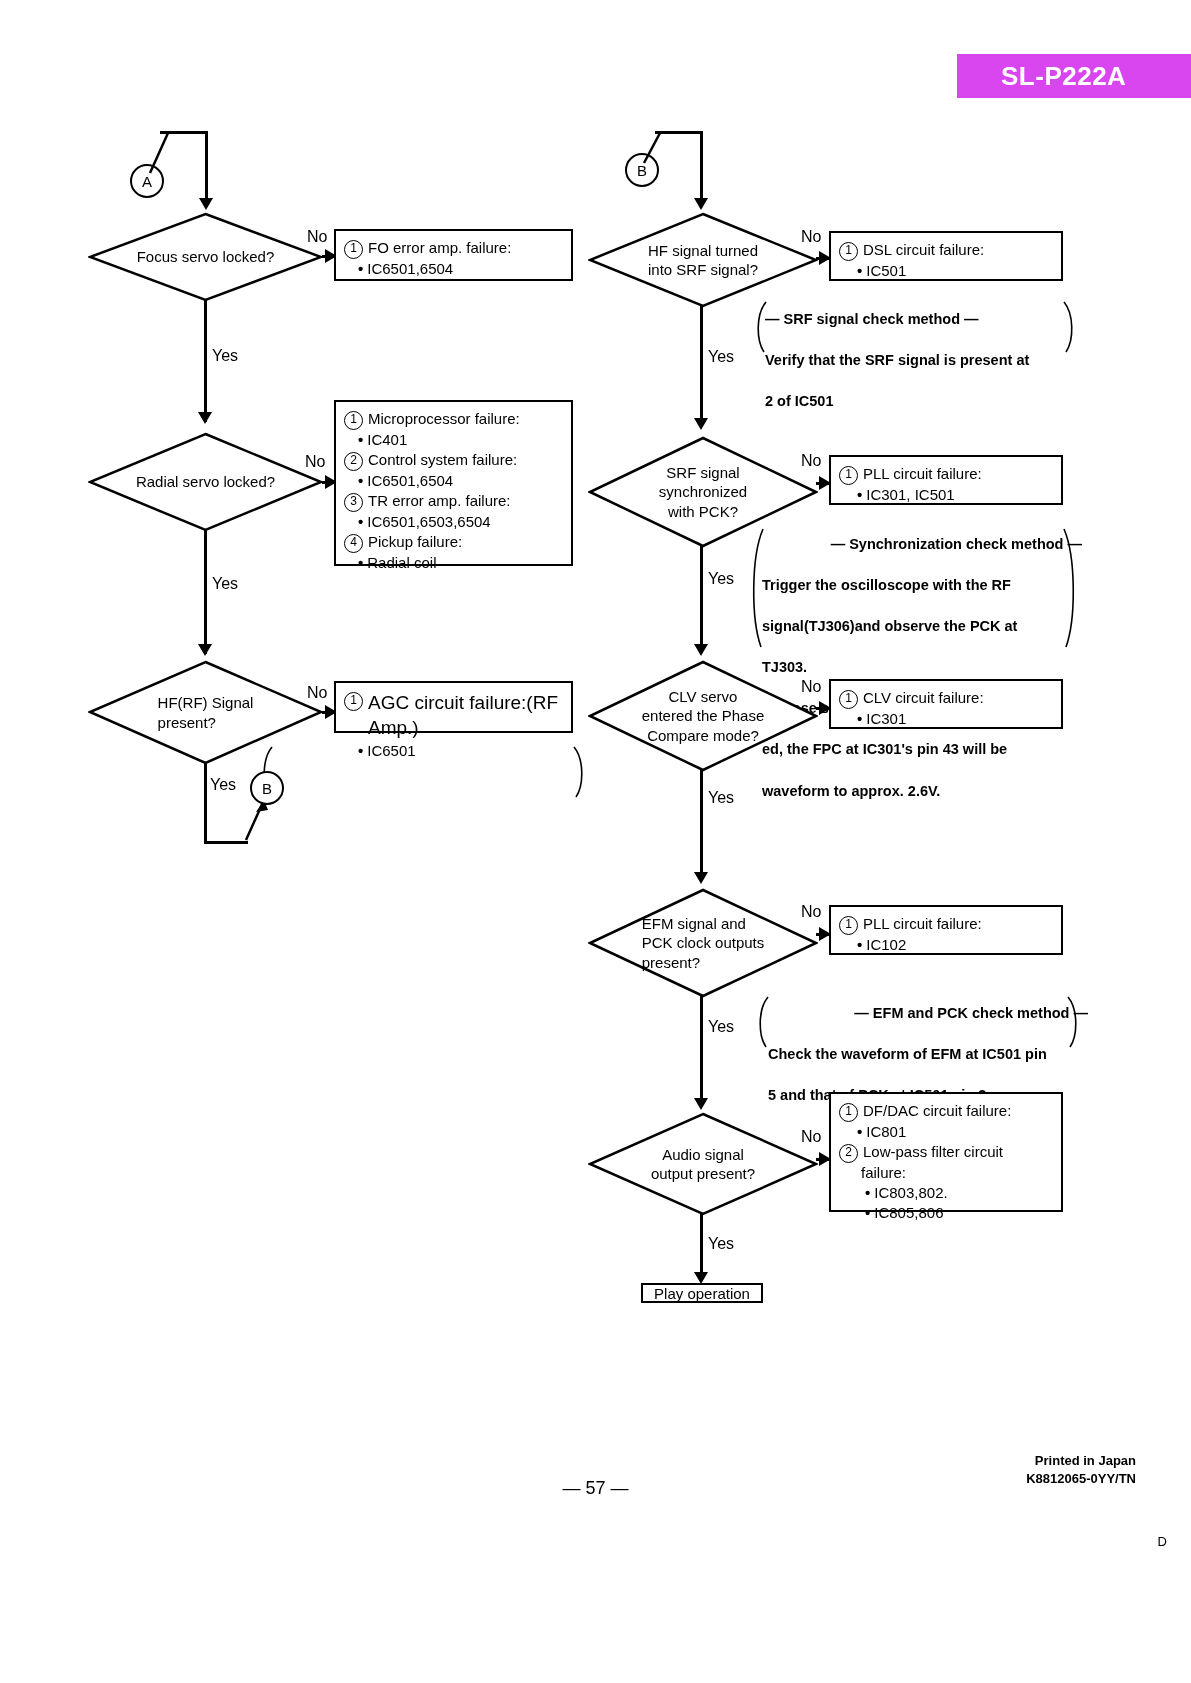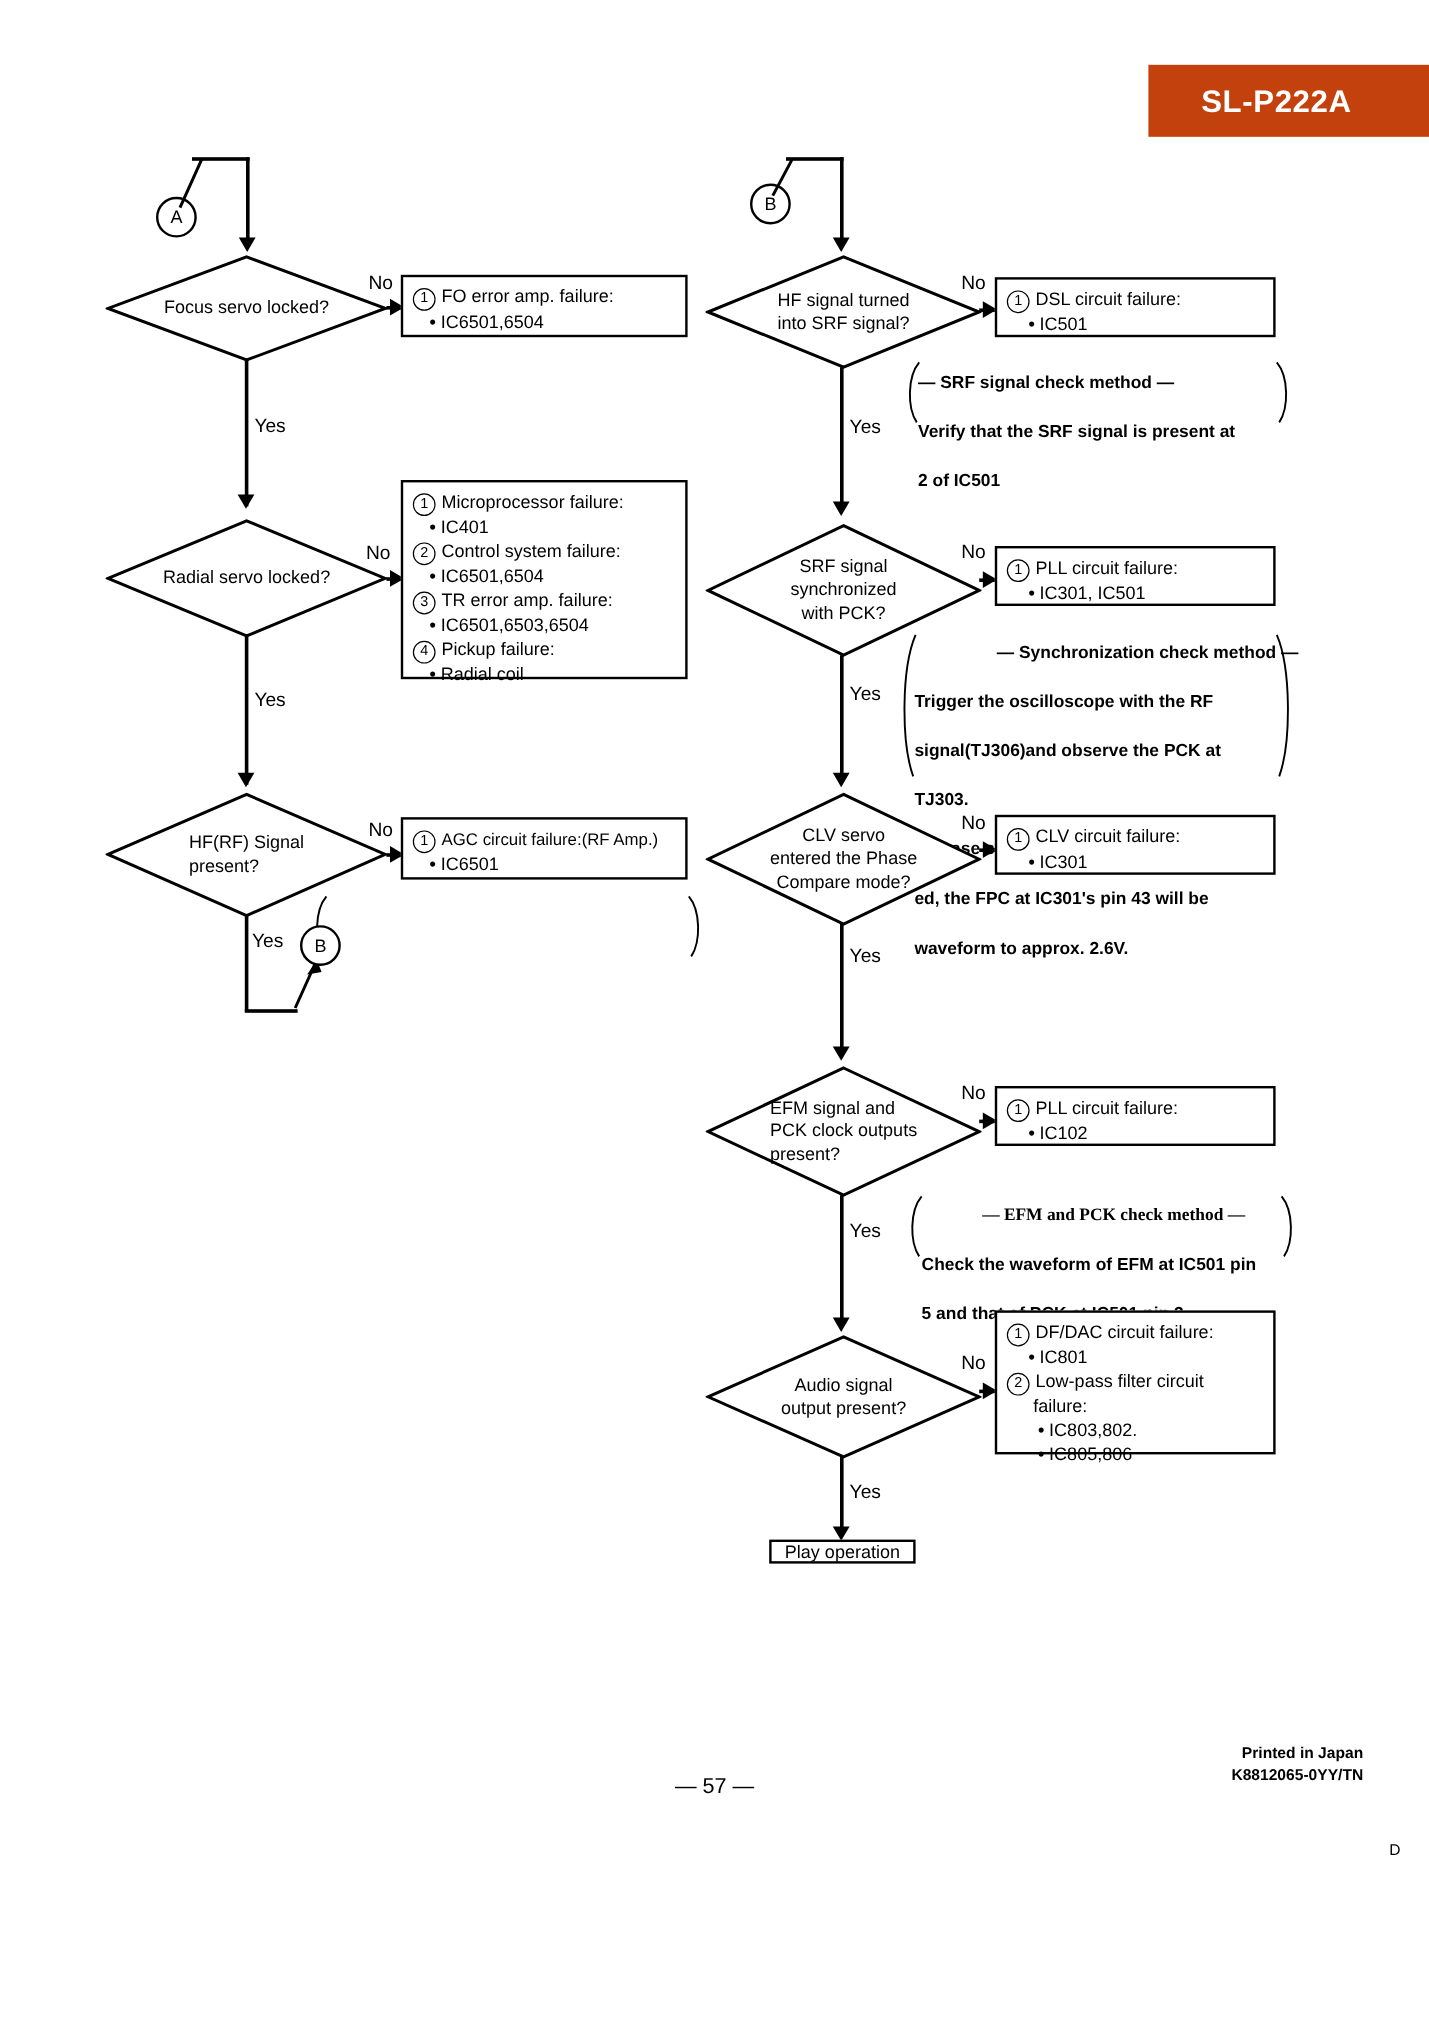--- a/index.html
+++ b/index.html
@@ -5,22 +5,22 @@
   html,body{margin:0;padding:0;background:#fff;}
   body{
     width:1191px;height:1683px;position:relative;
     font-family:"Liberation Sans","DejaVu Sans",sans-serif;
     color:#000;overflow:hidden;
   }
   .page{position:absolute;inset:0;}
 
   
   .model-badge{
-    position:absolute;left:957px;top:54px;width:234px;height:60px;
-    background:#c2410c;color:#fff;
+    position:absolute;left:957px;top:54px;width:234px;height:44px;
+    background:#d946ef;color:#fff;
     font-size:26px;font-weight:bold;letter-spacing:.5px;
     display:flex;align-items:center;padding-left:44px;box-sizing:border-box;
   }
   .diamond{
     position:absolute;
     display:flex;align-items:center;justify-content:center;
     text-align:center;font-size:15px;line-height:1.28;
   }
   .diamond .dshape{
     position:absolute;inset:0;
@@ -178,21 +178,21 @@
     </div>
   </div>
 
   <div class="ln hl" style="left:322px;top:711px;width:22px;"></div>
   <div class="arrow-r" style="left:325px;top:705px;"></div>
   <div class="lbl" style="left:307px;top:684px;">No</div>
 
   <div class="rbox" style="left:334px;top:681px;width:239px;height:52px;">
     <div class="item">
       <span class="num">1</span>
-      <span style="font-size:14px;">AGC circuit failure:(RF Amp.)</span>
+      <span style="font-size:19px;">AGC circuit failure:(RF Amp.)</span>
     </div>
     <div class="sub bullet">IC6501</div>
   </div>
 
   <svg class="brace" style="left:256px;top:745px;width:22px;height:54px;">
     <path d="M16 2 C6 14, 6 40, 14 52" fill="none" stroke="#000" stroke-width="1.6"></path>
   </svg>
   <svg class="brace" style="left:568px;top:745px;width:22px;height:54px;">
     <path d="M6 2 C16 14, 16 40, 8 52" fill="none" stroke="#000" stroke-width="1.6"></path>
   </svg>
@@ -343,21 +343,21 @@
 
   <div class="rbox" style="left:829px;top:905px;width:234px;height:50px;">
     <div class="item">
       <span class="num">1</span>
       <span>PLL circuit failure:</span>
     </div>
     <div class="sub bullet" style="padding-left:18px;">IC102</div>
   </div>
 
   <div class="note" style="left:768px;top:982px;width:320px;">
-    <div class="hdr" style="text-align:center;font-family:Liberation Serif, serif;">— EFM and PCK check method —</div>
+    <div class="hdr" style="text-align:right;">— EFM and PCK check method —</div>
     <div>Check the waveform of EFM at IC501 pin</div>
     <div>5 and that of PCK at IC501 pin 3.</div>
   </div>
   <svg class="brace" style="left:752px;top:995px;width:22px;height:54px;">
     <path d="M16 2 C6 14, 6 40, 14 52" fill="none" stroke="#000" stroke-width="1.6"></path>
   </svg>
   <svg class="brace" style="left:1062px;top:995px;width:22px;height:54px;">
     <path d="M6 2 C16 14, 16 40, 8 52" fill="none" stroke="#000" stroke-width="1.6"></path>
   </svg>
 

